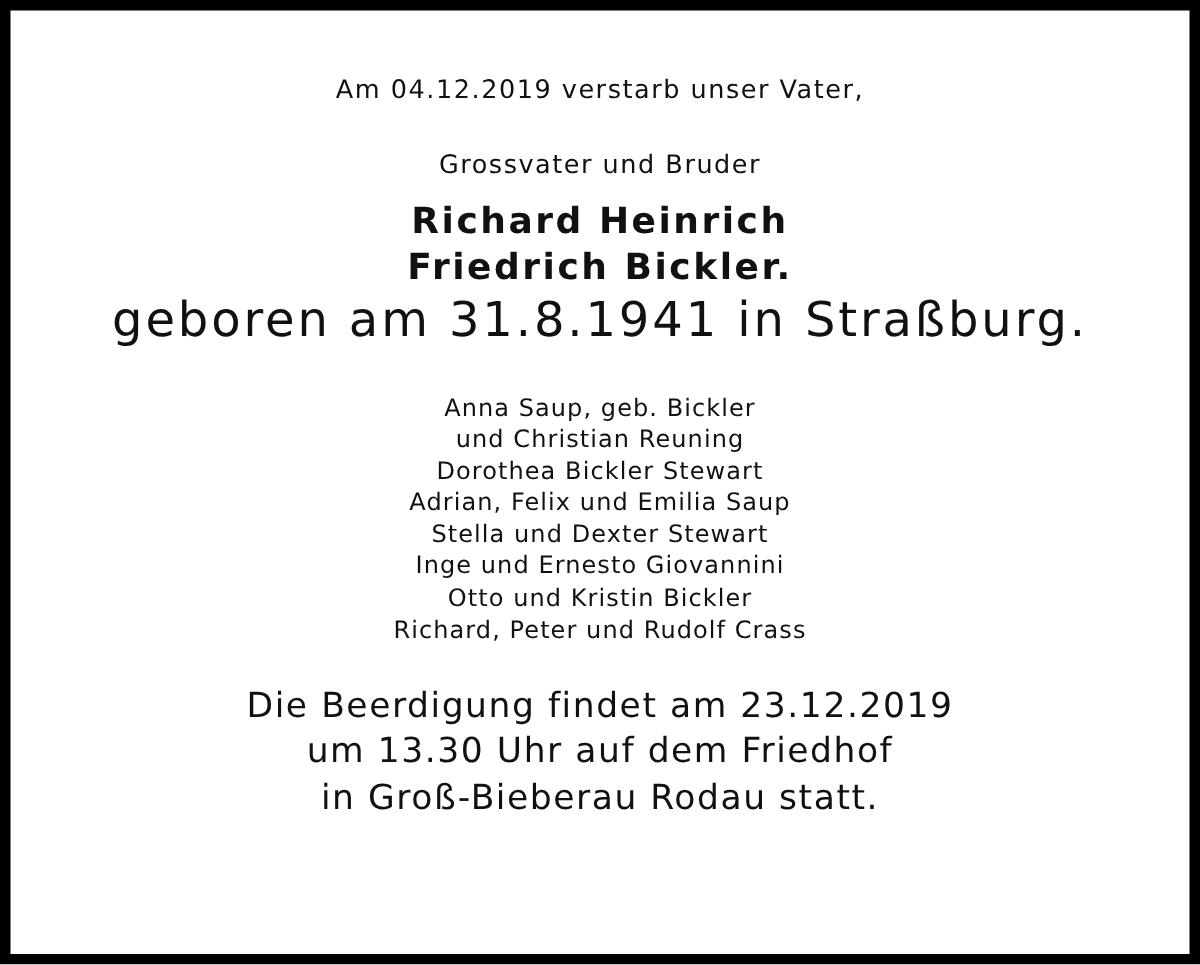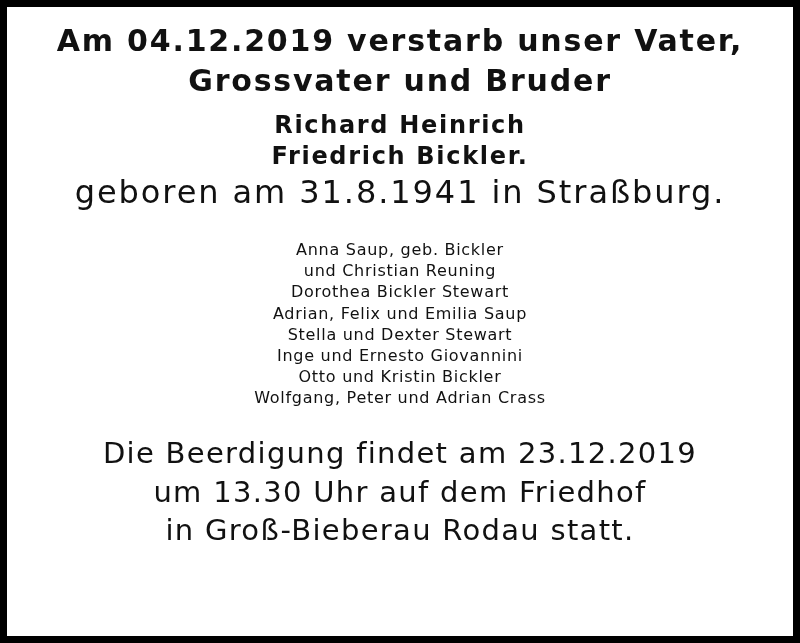--- a/index.html
+++ b/index.html
@@ -23,23 +23,24 @@
     flex-direction: column;
     align-items: center;
   }
   .line {
     text-align: center;
     color: #111111;
     letter-spacing: 0.06em;
     white-space: nowrap;
   }
   .intro {
-    font-size: 30px;
+    font-size: 17px;
     line-height: 1.32;
-    font-weight: 700;
+    font-weight: 400;
+    margin-top: 28px;
   }
   .deceased-name {
     font-size: 24px;
     font-weight: 700;
     line-height: 1.28;
     letter-spacing: 0.07em;
   }
   .birth {
     font-size: 32px;
     font-weight: 400;
@@ -51,21 +52,21 @@
   .block-gap {
     height: 26px;
   }
   .mourner {
     font-size: 16px;
     font-weight: 400;
     line-height: 1.32;
     letter-spacing: 0.045em;
   }
   .funeral {
-    font-size: 29px;
+    font-size: 23px;
     font-weight: 400;
     line-height: 1.33;
     letter-spacing: 0.045em;
   }
 </style>
 </head>
 <body>
 
 <div class="obituary-frame">
 
@@ -81,21 +82,21 @@
 
   <div class="block-gap"></div>
 
   <div class="line mourner">Anna Saup, geb. Bickler</div>
   <div class="line mourner">und Christian Reuning</div>
   <div class="line mourner">Dorothea Bickler Stewart</div>
   <div class="line mourner">Adrian, Felix und Emilia Saup</div>
   <div class="line mourner">Stella und Dexter Stewart</div>
   <div class="line mourner">Inge und Ernesto Giovannini</div>
   <div class="line mourner">Otto und Kristin Bickler</div>
-  <div class="line mourner">Wolfgang, Peter und Adrian Crass</div>
+  <div class="line mourner">Richard, Peter und Rudolf Crass</div>
 
   <div class="block-gap"></div>
 
   <div class="line funeral">Die Beerdigung findet am 23.12.2019</div>
   <div class="line funeral">um 13.30 Uhr auf dem Friedhof</div>
   <div class="line funeral">in Groß-Bieberau Rodau statt.</div>
 
 </div>
 
 </body></html>

